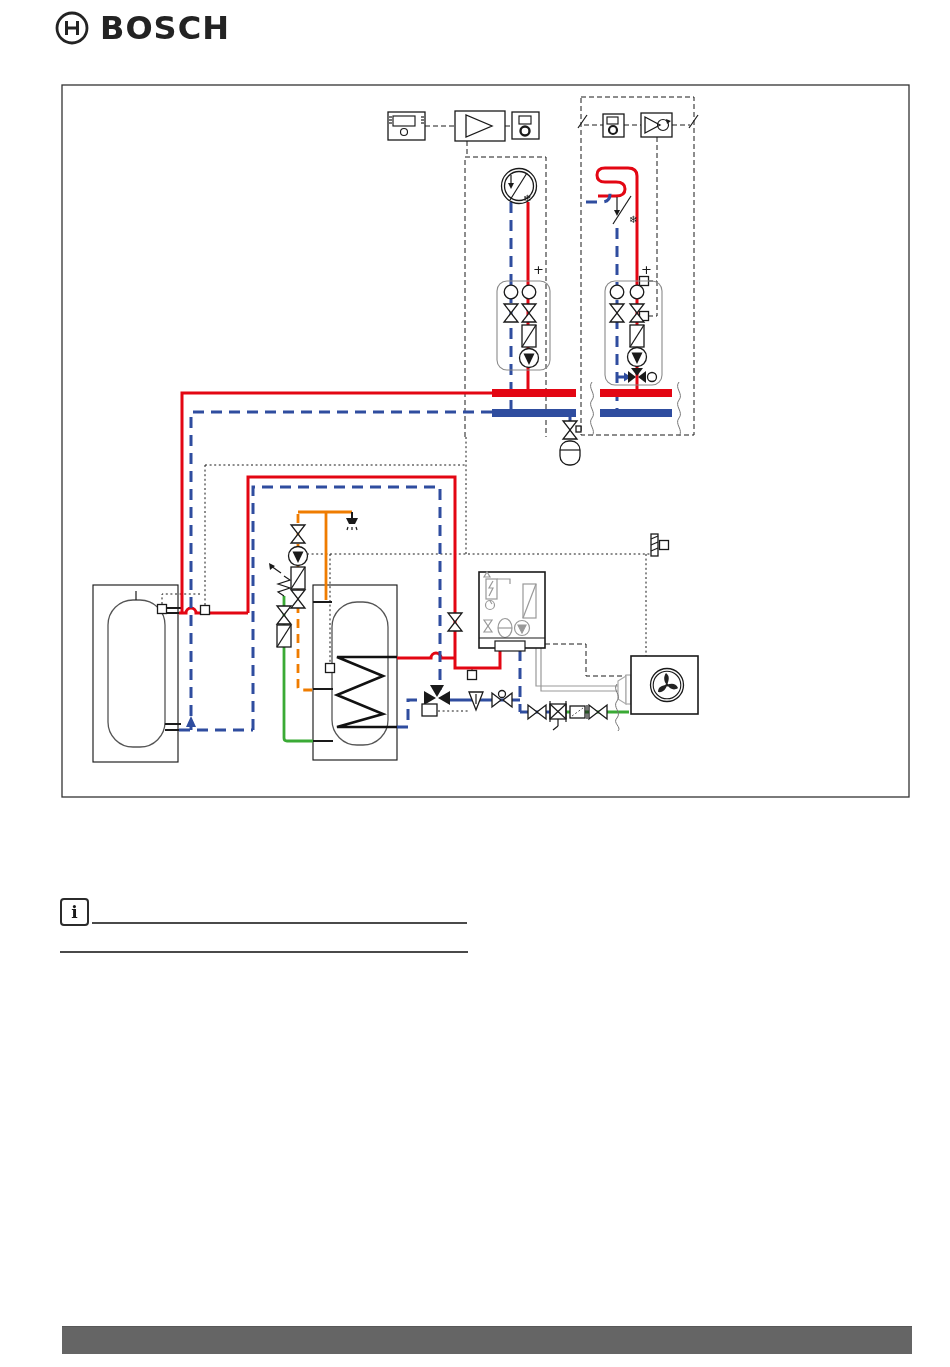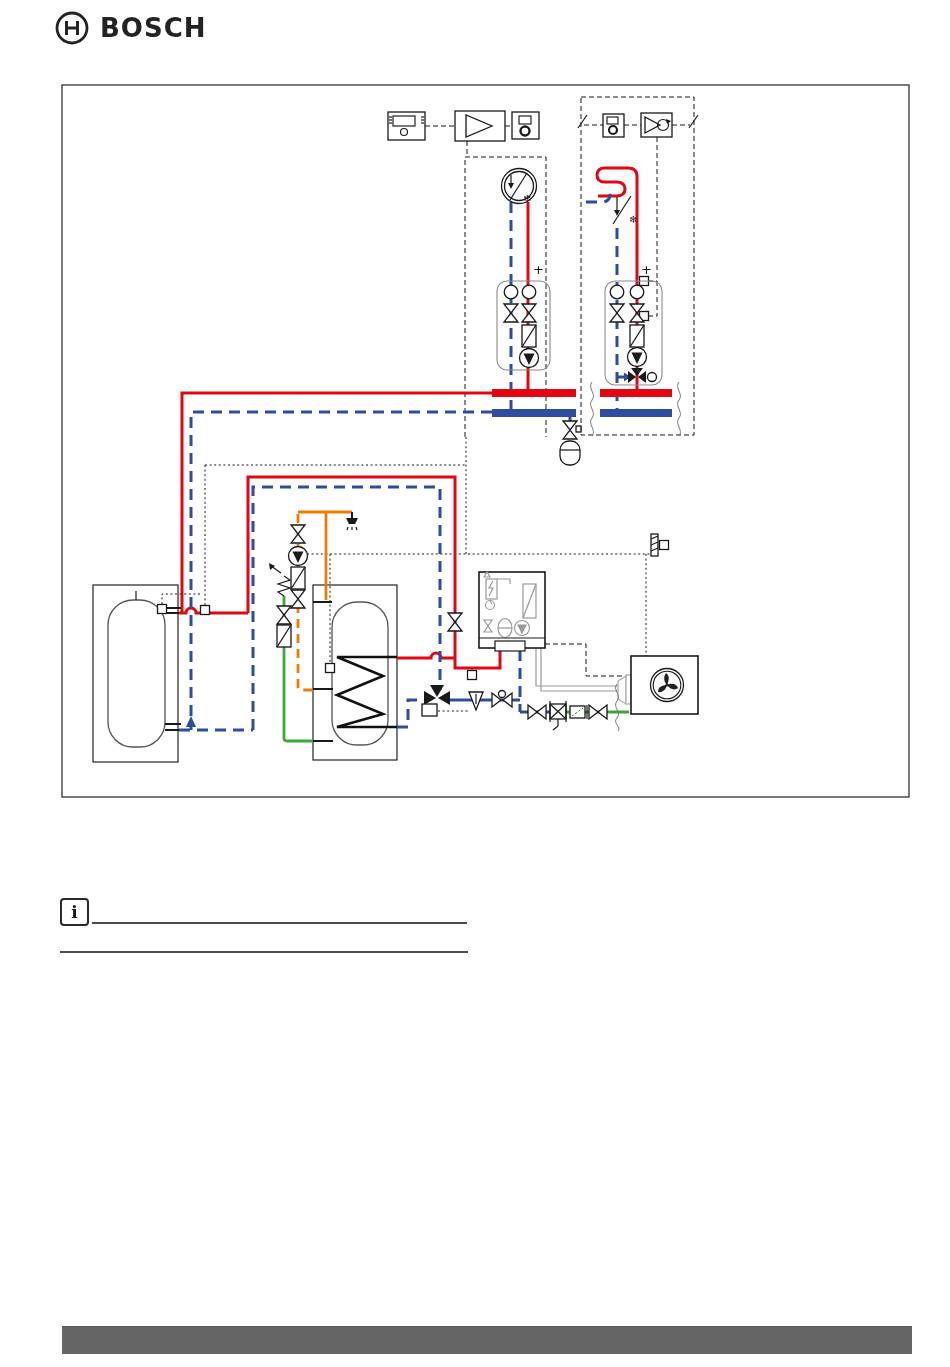--- a/index.html
+++ b/index.html
@@ -1,20 +1,20 @@
 <!DOCTYPE html>
 <html><head>
 <meta charset="utf-8">
 <style>
   html,body{margin:0;padding:0;background:#fff;}
   body{position:relative;width:950px;height:1367px;font-family:"DejaVu Sans","Liberation Sans",sans-serif;overflow:hidden;}
   .abs{position:absolute;}
   
   #brand{left:54px;top:8px;width:300px;height:40px;display:flex;align-items:center;gap:10px;}
-  #brand .wordmark{font-size:26px;font-weight:bold;letter-spacing:1px;color:#232323;}
+  #brand .wordmark{font-size:32px;font-weight:bold;letter-spacing:1px;color:#232323;}
   
   #schematic{left:0;top:0;width:950px;height:830px;}
   
   #note-icon{left:60px;top:898px;width:25px;height:24px;border:2px solid #2b2b2b;border-radius:4px;
              display:flex;align-items:center;justify-content:center;
              font-family:"DejaVu Serif","Liberation Serif",serif;font-weight:bold;font-size:17px;color:#1a1a1a;}
   #note-line-1{left:92px;top:922px;width:375px;height:0;border-top:2px solid #4a4a4a;}
   #note-line-2{left:60px;top:951px;width:408px;height:0;border-top:2px solid #4a4a4a;}
   
   #footer-bar{left:62px;top:1326px;width:850px;height:27px;background:#656565;border-top:1px solid #585858;}

